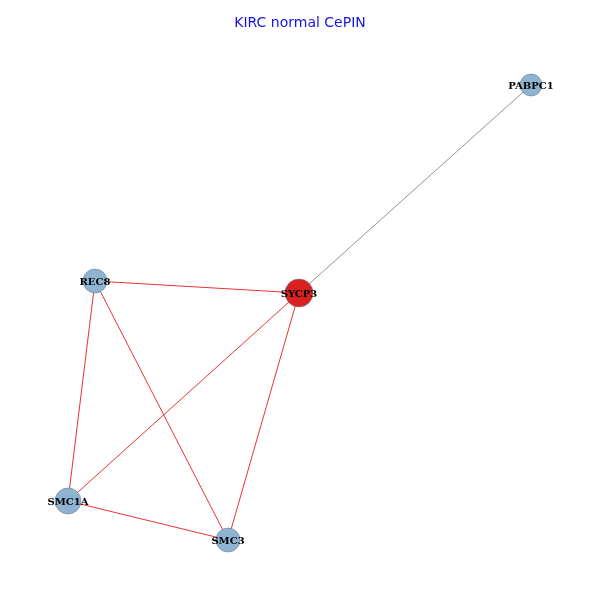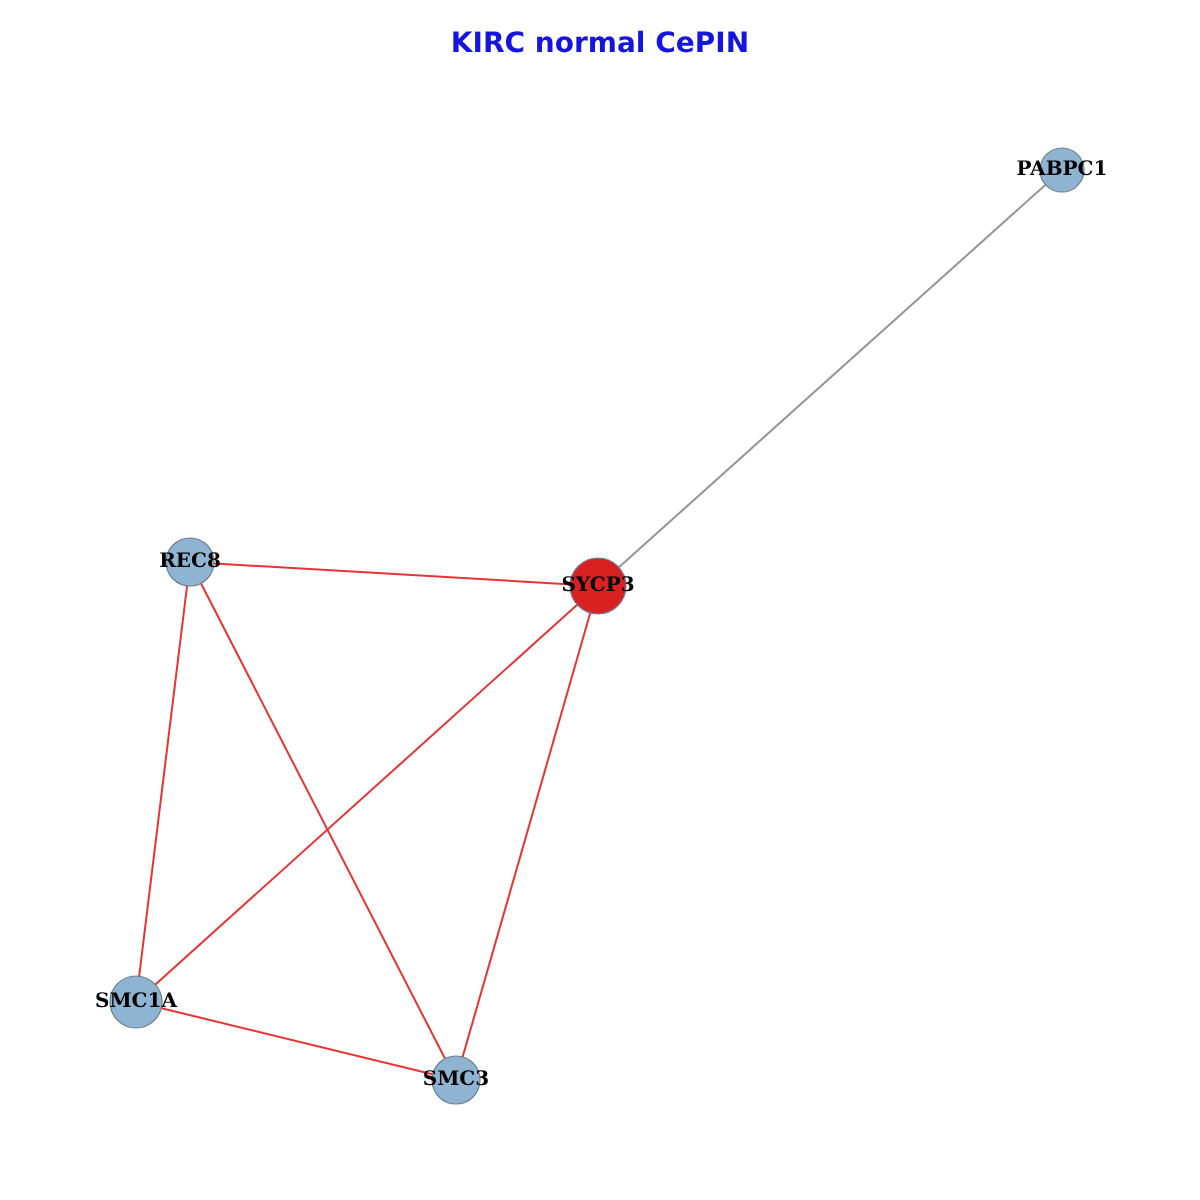--- a/index.html
+++ b/index.html
@@ -15,21 +15,21 @@
     font-family: "DejaVu Sans", sans-serif;
   }
   .plot-title {
     position: absolute;
     top: 14px;
     left: 0;
     width: 100%;
     text-align: center;
     font-family: "DejaVu Sans", sans-serif;
     font-size: 14px;
-    font-weight: bold;
+    font-weight: normal;
   }
   svg#graph {
     position: absolute;
     top: 0;
     left: 0;
   }
   .node-label {
     font-family: "DejaVu Serif", serif;
     font-size: 10px;
     font-weight: bold;

